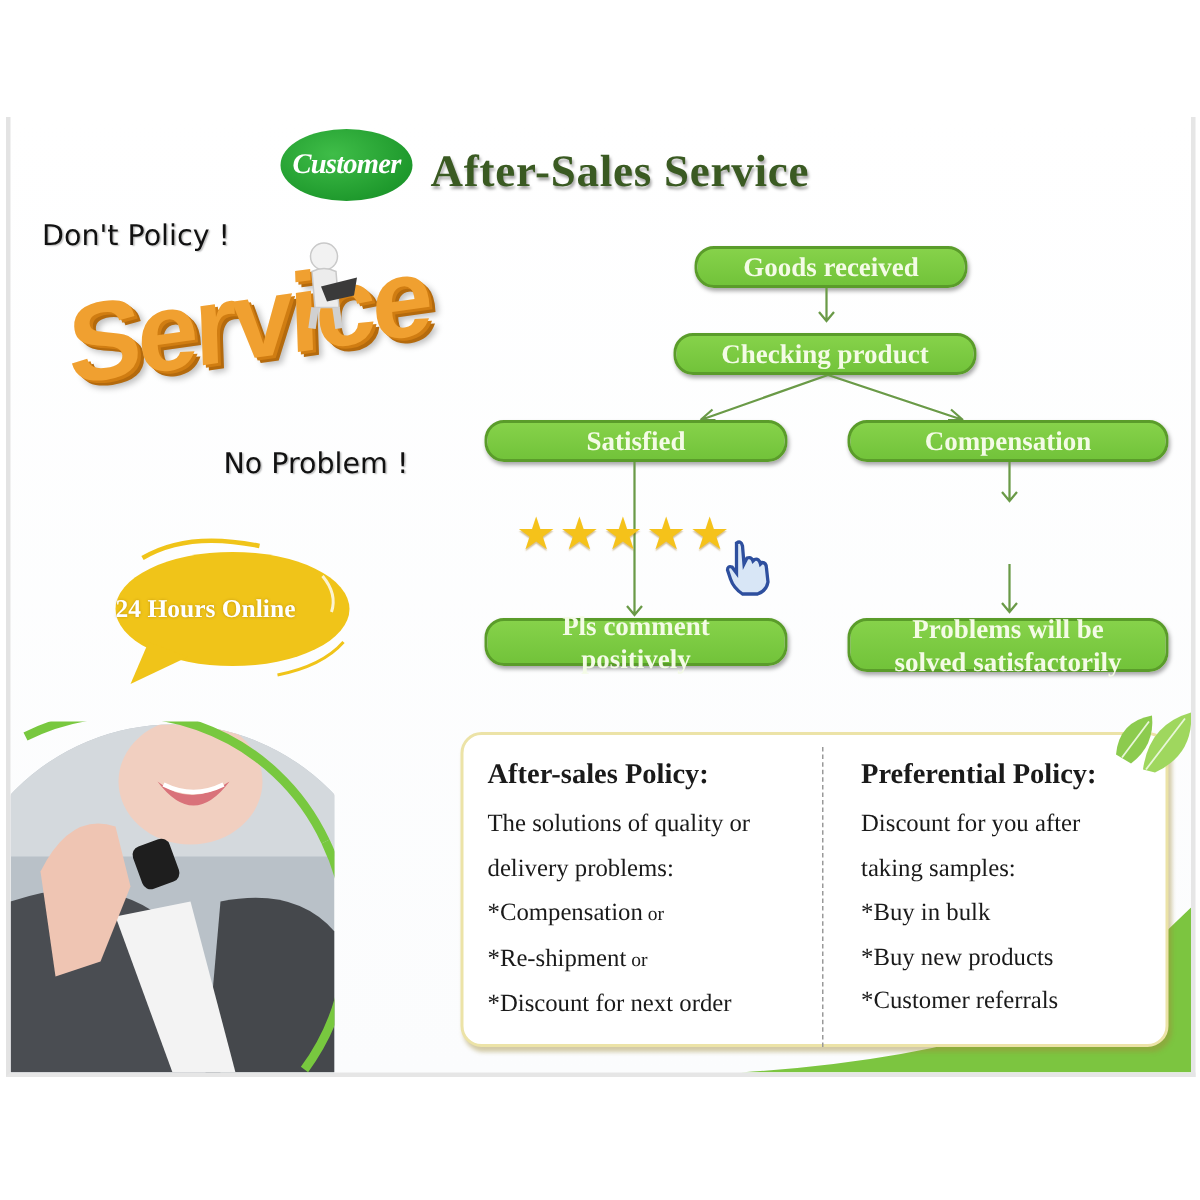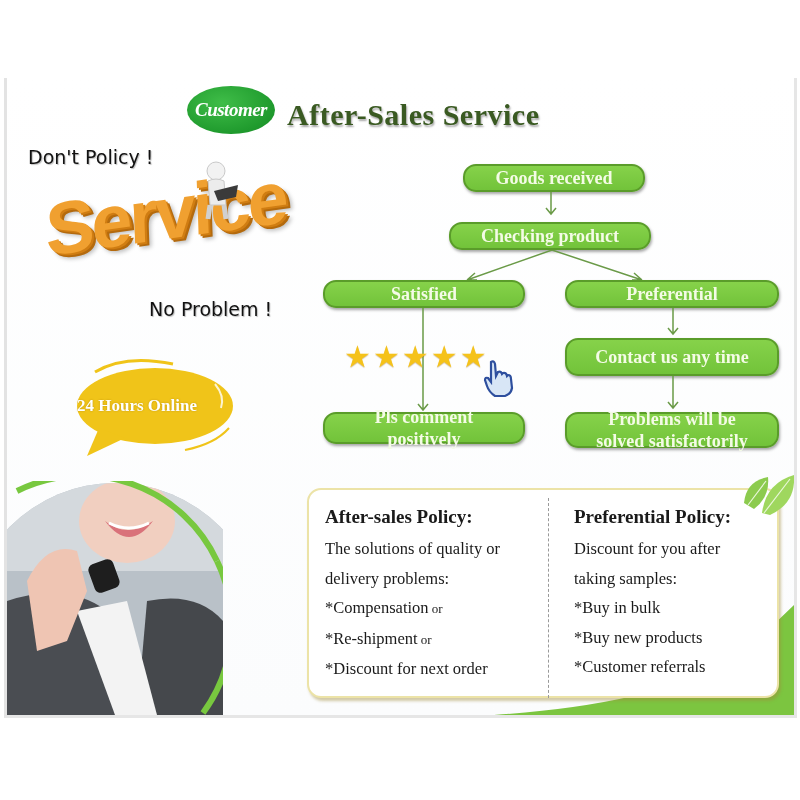--- a/index.html
+++ b/index.html
@@ -153,40 +153,39 @@
   <div class="box" style="left:456px; top:86px; width:182px; height:28px;">Goods received</div>
   <svg class="arrow" style="left:538px; top:114px;" width="12" height="26">
     <path d="M6 0 L6 22 M1 16 L6 22 L11 16" stroke="#6a9a47" stroke-width="1.5" fill="none"></path>
   </svg>
   <div class="box" style="left:442px; top:144px; width:202px; height:28px;">Checking product</div>
   <svg class="arrow" style="left:400px; top:172px;" width="260" height="32">
     <path d="M145 0 L60 30 M60 30 L68 23 M60 30 L70 30" stroke="#6a9a47" stroke-width="1.5" fill="none"></path>
     <path d="M145 0 L235 30 M235 30 L225 30 M235 30 L227 23" stroke="#6a9a47" stroke-width="1.5" fill="none"></path>
   </svg>
   <div class="box" style="left:316px; top:202px; width:202px; height:28px;">Satisfied</div>
-  <div class="box" style="left:558px; top:202px; width:214px; height:28px;">Preferential</div>
+  <div class="box" style="left:558px; top:202px; width:214px; height:28px;">Compensation</div>
 
   <svg class="arrow" style="left:410px; top:230px;" width="12" height="106">
     <path d="M6 0 L6 102 M1 96 L6 102 L11 96" stroke="#6a9a47" stroke-width="1.5" fill="none"></path>
   </svg>
   <div class="stars">
     <span class="star">★</span>
     <span class="star">★</span>
     <span class="star">★</span>
     <span class="star">★</span>
     <span class="star">★</span>
   </div>
   <svg class="hand" viewBox="0 0 34 38">
     <path d="M8 2 Q11 0 12 4 L13 16 L15 12 Q18 11 19 14 L20 13 Q23 12 24 16 L25 15 Q28 15 28 19 L29 28 Q28 34 22 36 L12 36 Q6 32 4 26 L2 20 Q2 17 5 18 L8 22 Z" fill="#d8e6f6" stroke="#2e4f9e" stroke-width="2.2"></path>
   </svg>
 
   <svg class="arrow" style="left:660px; top:230px;" width="12" height="30">
     <path d="M6 0 L6 26 M1 20 L6 26 L11 20" stroke="#6a9a47" stroke-width="1.5" fill="none"></path>
   </svg>
-  <div class="box" style="left:558px; top:260px; width:214px; height:38px;">Contact us any time</div>
   <svg class="arrow" style="left:660px; top:298px;" width="12" height="36">
     <path d="M6 0 L6 32 M1 26 L6 32 L11 26" stroke="#6a9a47" stroke-width="1.5" fill="none"></path>
   </svg>
 
   <div class="box" style="left:316px; top:334px; width:202px; height:32px; flex-direction:column;">
     <span>Pls comment</span>
     <span>positively</span>
   </div>
   <div class="box" style="left:558px; top:334px; width:214px; height:36px; flex-direction:column;">
     <span>Problems will be</span>

